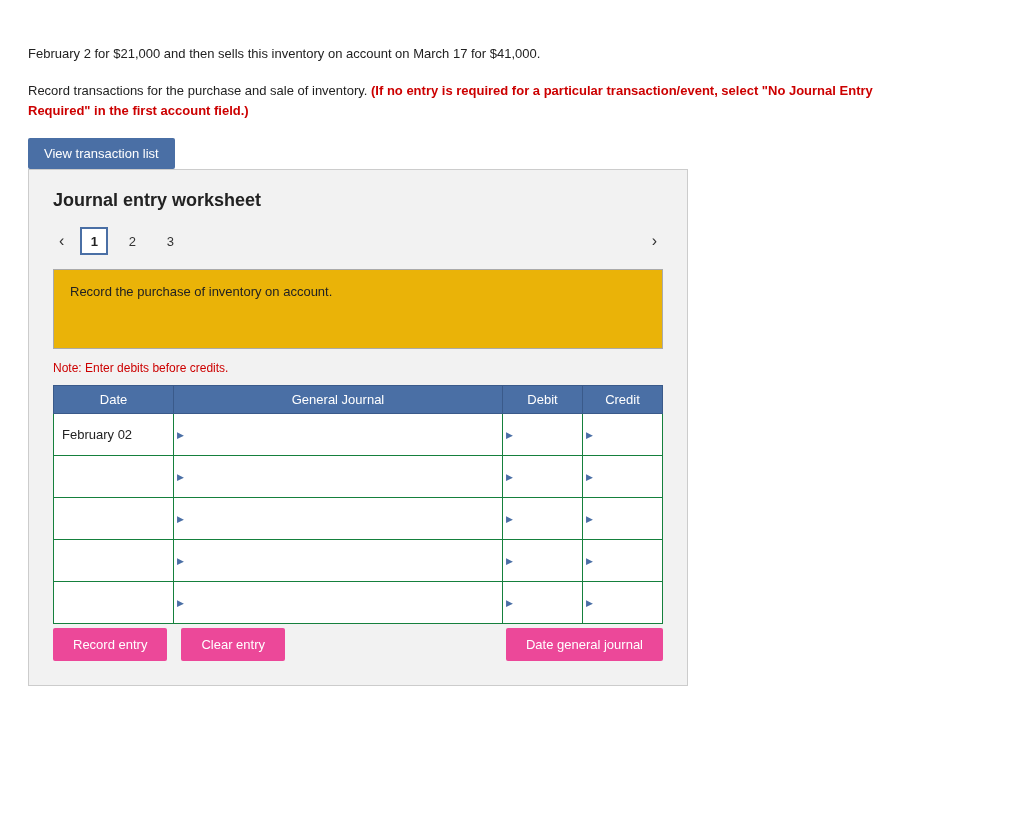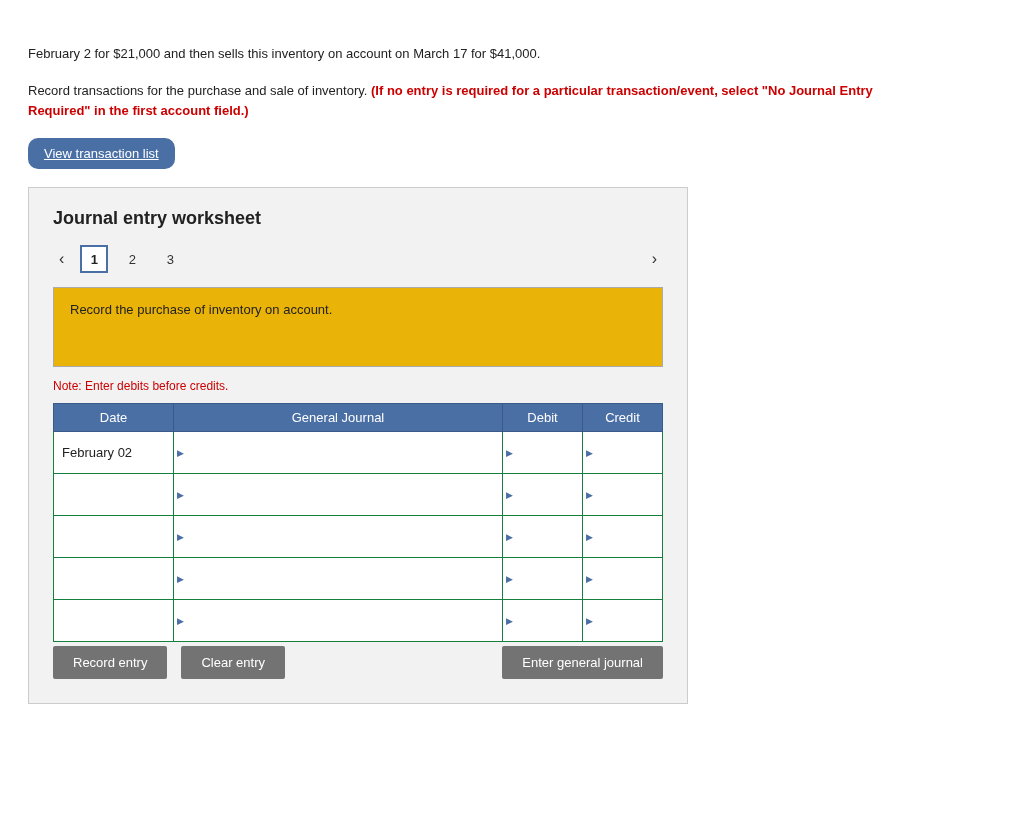--- a/index.html
+++ b/index.html
@@ -24,23 +24,22 @@
       color: #cc0000;
       font-weight: bold;
     }
     .view-transaction-btn {
       background-color: #4a6fa5;
       color: #fff;
       border: none;
       padding: 8px 16px;
       font-size: 13px;
       cursor: pointer;
-      border-radius: 10px;
-      margin-bottom: 18px;
-      text-decoration: underline;
+      border-radius: 2px;
+      margin-bottom: 0;
     }
     .worksheet-container {
       border: 1px solid #ccc;
       background: #f2f2f2;
       padding: 20px 24px 24px 24px;
       max-width: 660px;
     }
     .worksheet-title {
       font-size: 18px;
       font-weight: bold;
@@ -145,21 +144,21 @@
     .journal-table td.with-arrow input {
       padding-left: 16px;
     }
     .buttons-row {
       display: flex;
       gap: 14px;
       align-items: center;
       flex-wrap: wrap;
     }
     .btn-action {
-      background-color: #737373;
+      background-color: #ec4899;
       color: #fff;
       border: none;
       padding: 9px 20px;
       font-size: 13px;
       cursor: pointer;
       border-radius: 2px;
     }
     .btn-view-journal {
       margin-left: auto;
     }
@@ -236,18 +235,18 @@
         <td class="with-arrow"><input type="text" style=""></td>
         <td class="with-arrow"><input type="text" style=""></td>
         <td class="with-arrow"><input type="text" style=""></td>
       </tr>
     </tbody>
   </table>
 
   <div class="buttons-row">
     <button class="btn-action">Record entry</button>
     <button class="btn-action">Clear entry</button>
-    <button class="btn-action btn-view-journal">Enter general journal</button>
+    <button class="btn-action btn-view-journal">Date general journal</button>
   </div>
 </div>
 
 
 
 
 </body></html>

